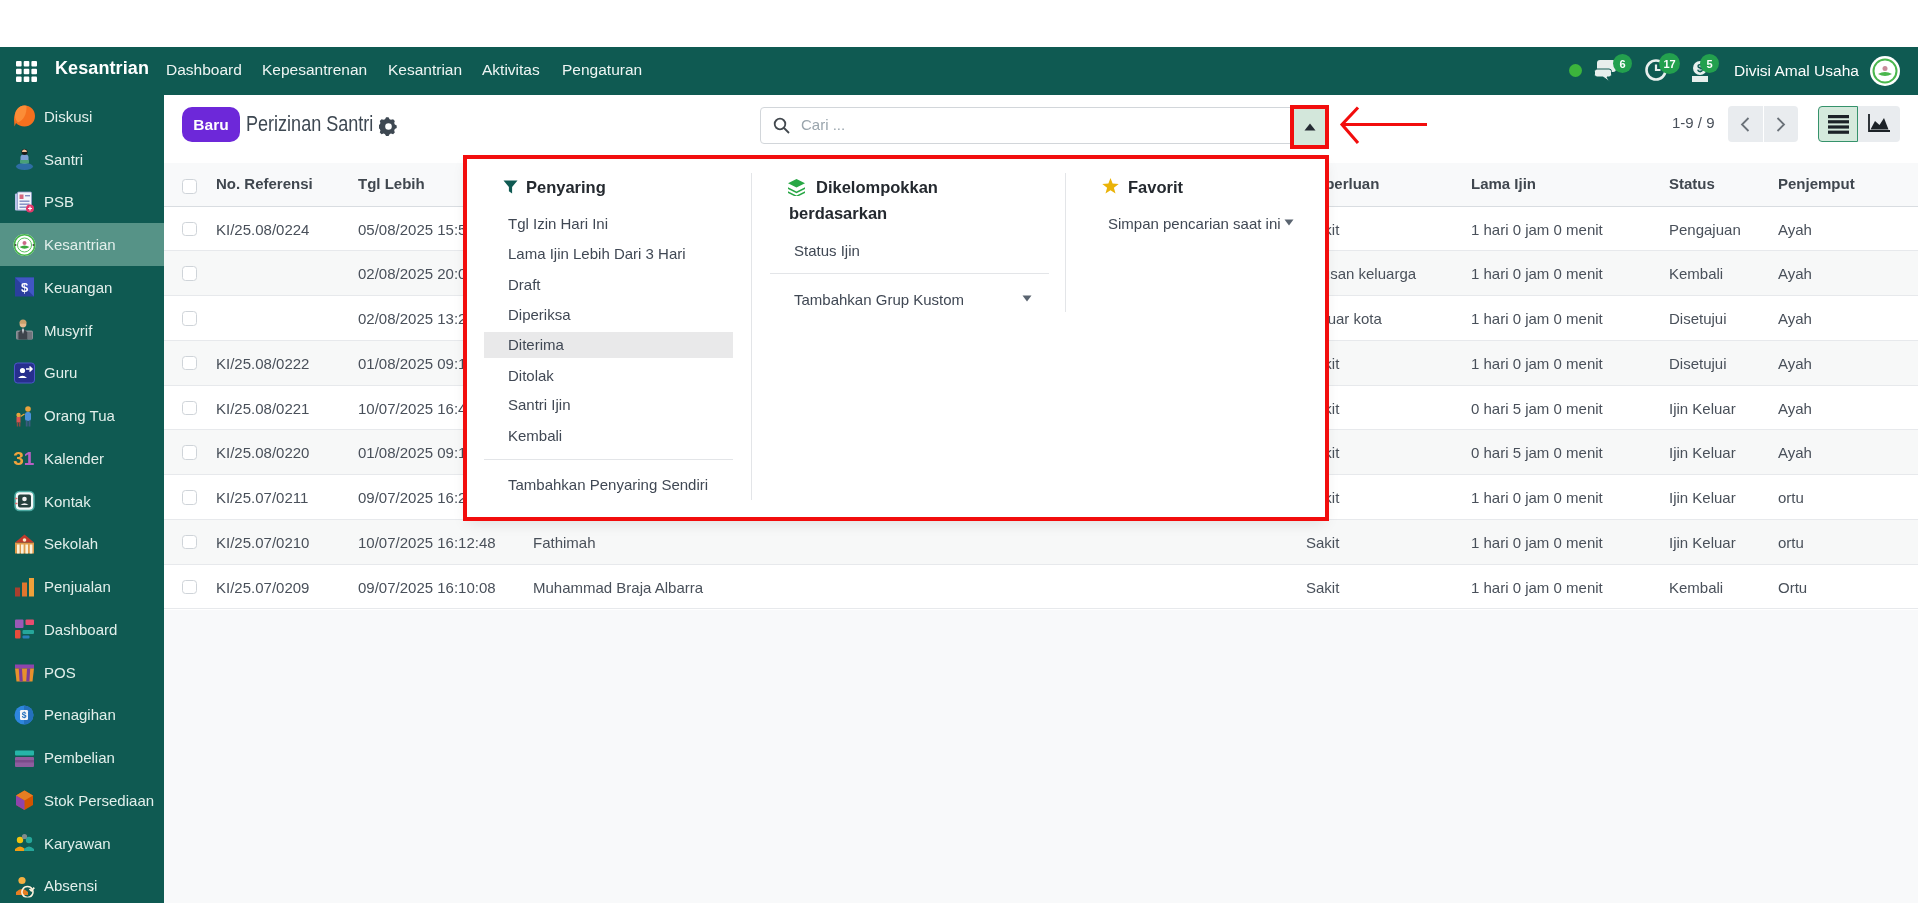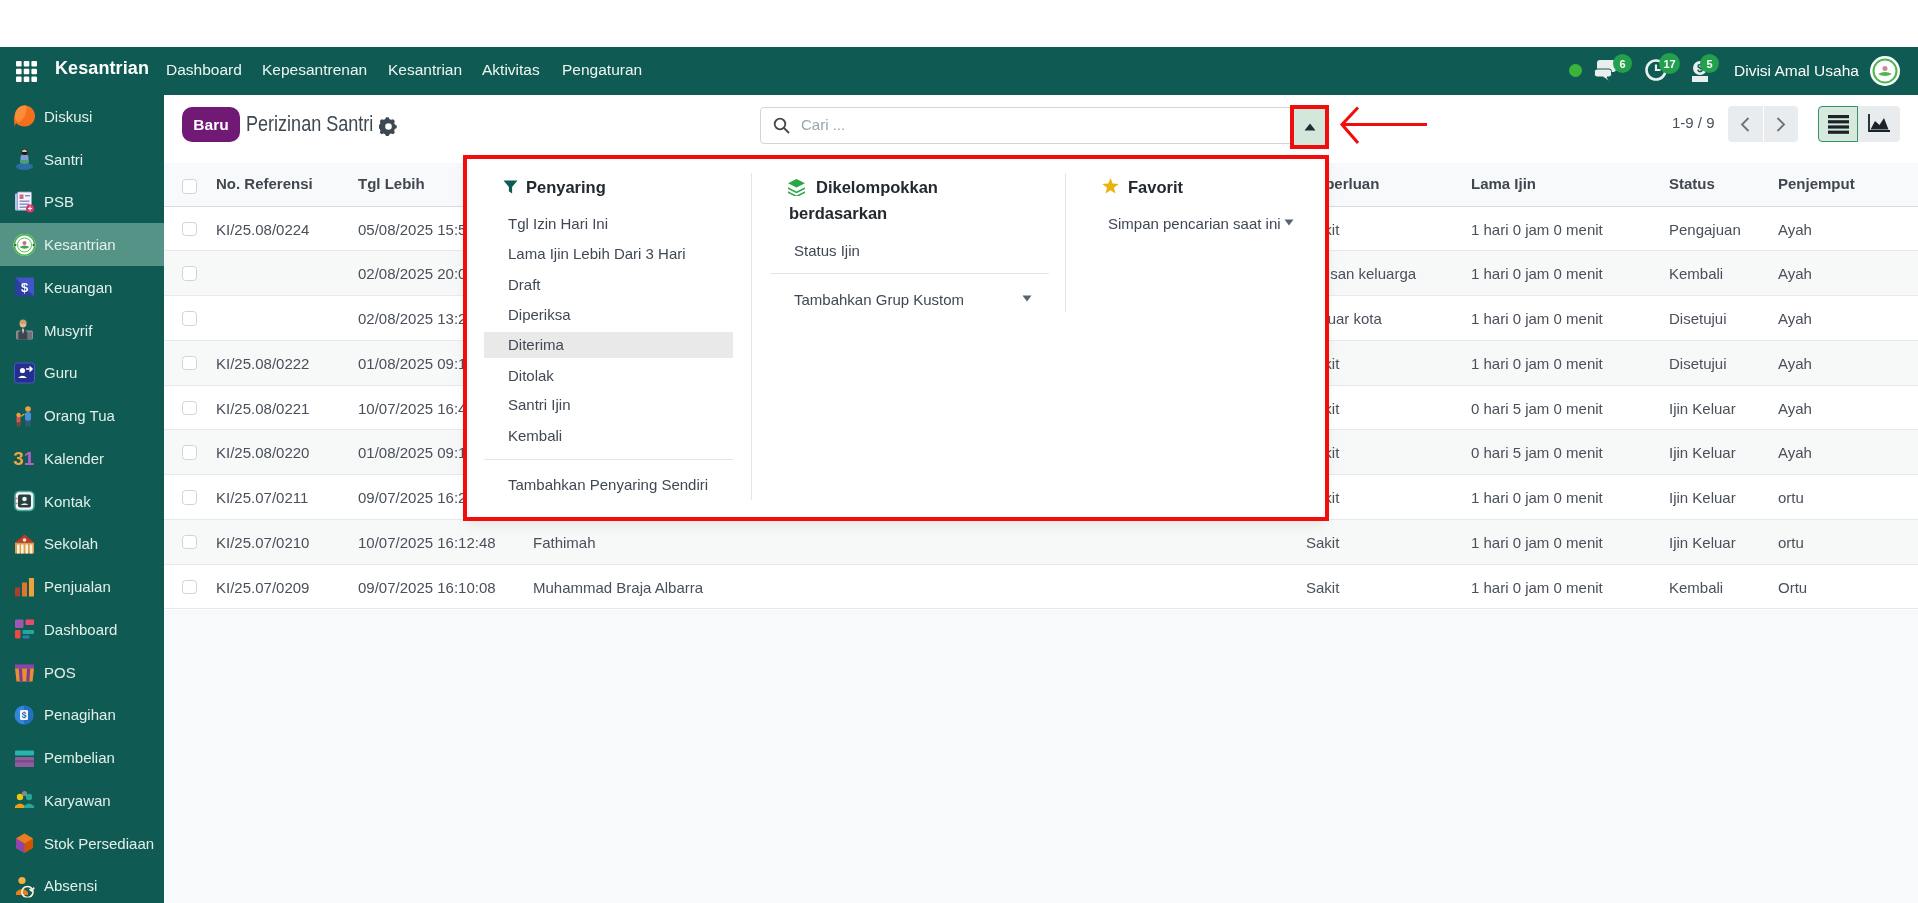--- a/index.html
+++ b/index.html
@@ -21,21 +21,21 @@
 
 #sidebar { position:absolute; left:0; top:48px; width:164px; height:855px; background:#0f5a52; }
 .sb-item { position:relative; height:42.75px; display:flex; align-items:center; }
 .sb-item .ico { position:absolute; left:13px; top:50%; transform:translateY(-50%); width:23px; height:23px; }
 .sb-item .lbl { position:absolute; left:44px; font-size:15px; color:#e2efeb; white-space:nowrap; }
 .sb-item.active { background:#569387; }
 
 
 #main { position:absolute; left:164px; top:48px; width:1754px; height:855px; background:#f8f9fa; }
 #cpanel { position:absolute; left:0; top:0; width:1754px; height:68px; background:#fff; }
-#btn-baru { position:absolute; left:18px; top:12px; width:58px; height:35px; background:#701a75; border-radius:10px; color:#fff; font-size:15.5px; font-weight:700; text-align:center; line-height:35px; }
+#btn-baru { position:absolute; left:18px; top:12px; width:58px; height:35px; background:#6d28d9; border-radius:10px; color:#fff; font-size:15.5px; font-weight:700; text-align:center; line-height:35px; }
 #vtitle { position:absolute; left:82px; top:16px; font-size:22px; color:#3e4852; transform:scaleX(0.82); transform-origin:0 0; white-space:nowrap; }
 #vgear { position:absolute; left:215px; top:22px; }
 #search { position:absolute; left:596px; top:12px; width:566px; height:37px; border:1px solid #d2d6da; border-radius:4px; background:#fff; }
 #search .ph { position:absolute; left:40px; top:8px; font-size:15px; color:#9aa5ad; }
 #toggle-btn { position:absolute; left:1130px; top:14px; width:31px; height:36px; background:#d3e7db; z-index:40; }
 #pager { position:absolute; left:1508px; top:19px; font-size:15px; color:#49505a; }
 .pgbtn { position:absolute; top:11px; width:35px; height:36px; background:#e9ecef; color:#777d85; font-size:19px; text-align:center; line-height:34px; }
 #pg-prev { left:1564px; border-radius:4px 0 0 4px; }
 #pg-next { left:1599px; border-radius:0 4px 4px 0; }
 #vs-list { position:absolute; left:1654px; top:11px; width:40px; height:36px; background:#d5e9dc; border:1px solid #35926b; border-radius:4px 0 0 4px; }
@@ -269,35 +269,35 @@
     <div class="sb-item">
         <svg class="ico" viewBox="0 0 23 23">
           <rect x="2" y="4" width="19" height="5" rx="1" fill="#26b5a8"></rect>
           <rect x="2" y="10.5" width="19" height="10" rx="1" fill="#8e5d9e"></rect>
           <rect x="2" y="13.5" width="19" height="2.5" fill="#7a4b8a"></rect>
         </svg>
         <span class="lbl">Pembelian</span>
       </div>
     <div class="sb-item">
         <svg class="ico" viewBox="0 0 23 23">
+          <path d="M11.5 2 L20 7 V16.5 L11.5 21.5 L3 16.5 V7 z" fill="#d35400"></path>
+          <path d="M11.5 2 L20 7 L11.5 12 L3 7 z" fill="#e67e22"></path>
+          <path d="M11.5 12 V21.5 L3 16.5 V7 z" fill="#8e44ad"></path>
+        </svg>
+        <span class="lbl">Stok Persediaan</span>
+      </div>
+    <div class="sb-item">
+        <svg class="ico" viewBox="0 0 23 23">
           <circle cx="7" cy="8.5" r="3.2" fill="#f1c40f"></circle>
           <path d="M2 17.5 q5 -5 10 0 v2 h-10 z" fill="#f39c12"></path>
           <circle cx="16" cy="8.5" r="3.2" fill="#26a69a"></circle>
           <path d="M11 17.5 q5 -5 10 0 v2 h-10 z" fill="#26a69a"></path>
           <circle cx="11.5" cy="5" r="2.6" fill="#7f8c8d"></circle>
         </svg>
         <span class="lbl">Karyawan</span>
-      </div>
-    <div class="sb-item">
-        <svg class="ico" viewBox="0 0 23 23">
-          <path d="M11.5 2 L20 7 V16.5 L11.5 21.5 L3 16.5 V7 z" fill="#d35400"></path>
-          <path d="M11.5 2 L20 7 L11.5 12 L3 7 z" fill="#e67e22"></path>
-          <path d="M11.5 12 V21.5 L3 16.5 V7 z" fill="#8e44ad"></path>
-        </svg>
-        <span class="lbl">Stok Persediaan</span>
       </div>
     <div class="sb-item">
         <svg class="ico" viewBox="0 0 23 23">
           <circle cx="9" cy="6" r="3.6" fill="#f5b041"></circle>
           <path d="M3 17.5 q6 -6 12 0 v3 h-12 z" fill="#e67e22"></path>
           <path d="M14.5 12 a5.5 5.5 0 1 1 -0.1 0 z" fill="none" stroke="#fdf2dd" stroke-width="1.6"></path>
           <path d="M16.5 14.5 l1.8 1.8 l3 -3.2" fill="none" stroke="#fdf2dd" stroke-width="1.6"></path>
         </svg>
         <span class="lbl">Absensi</span>
       </div>

